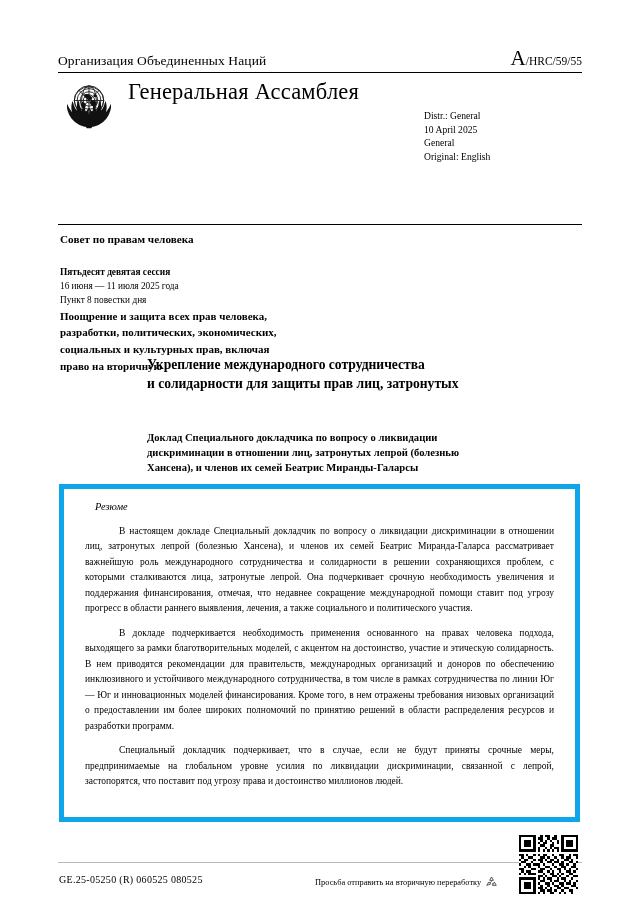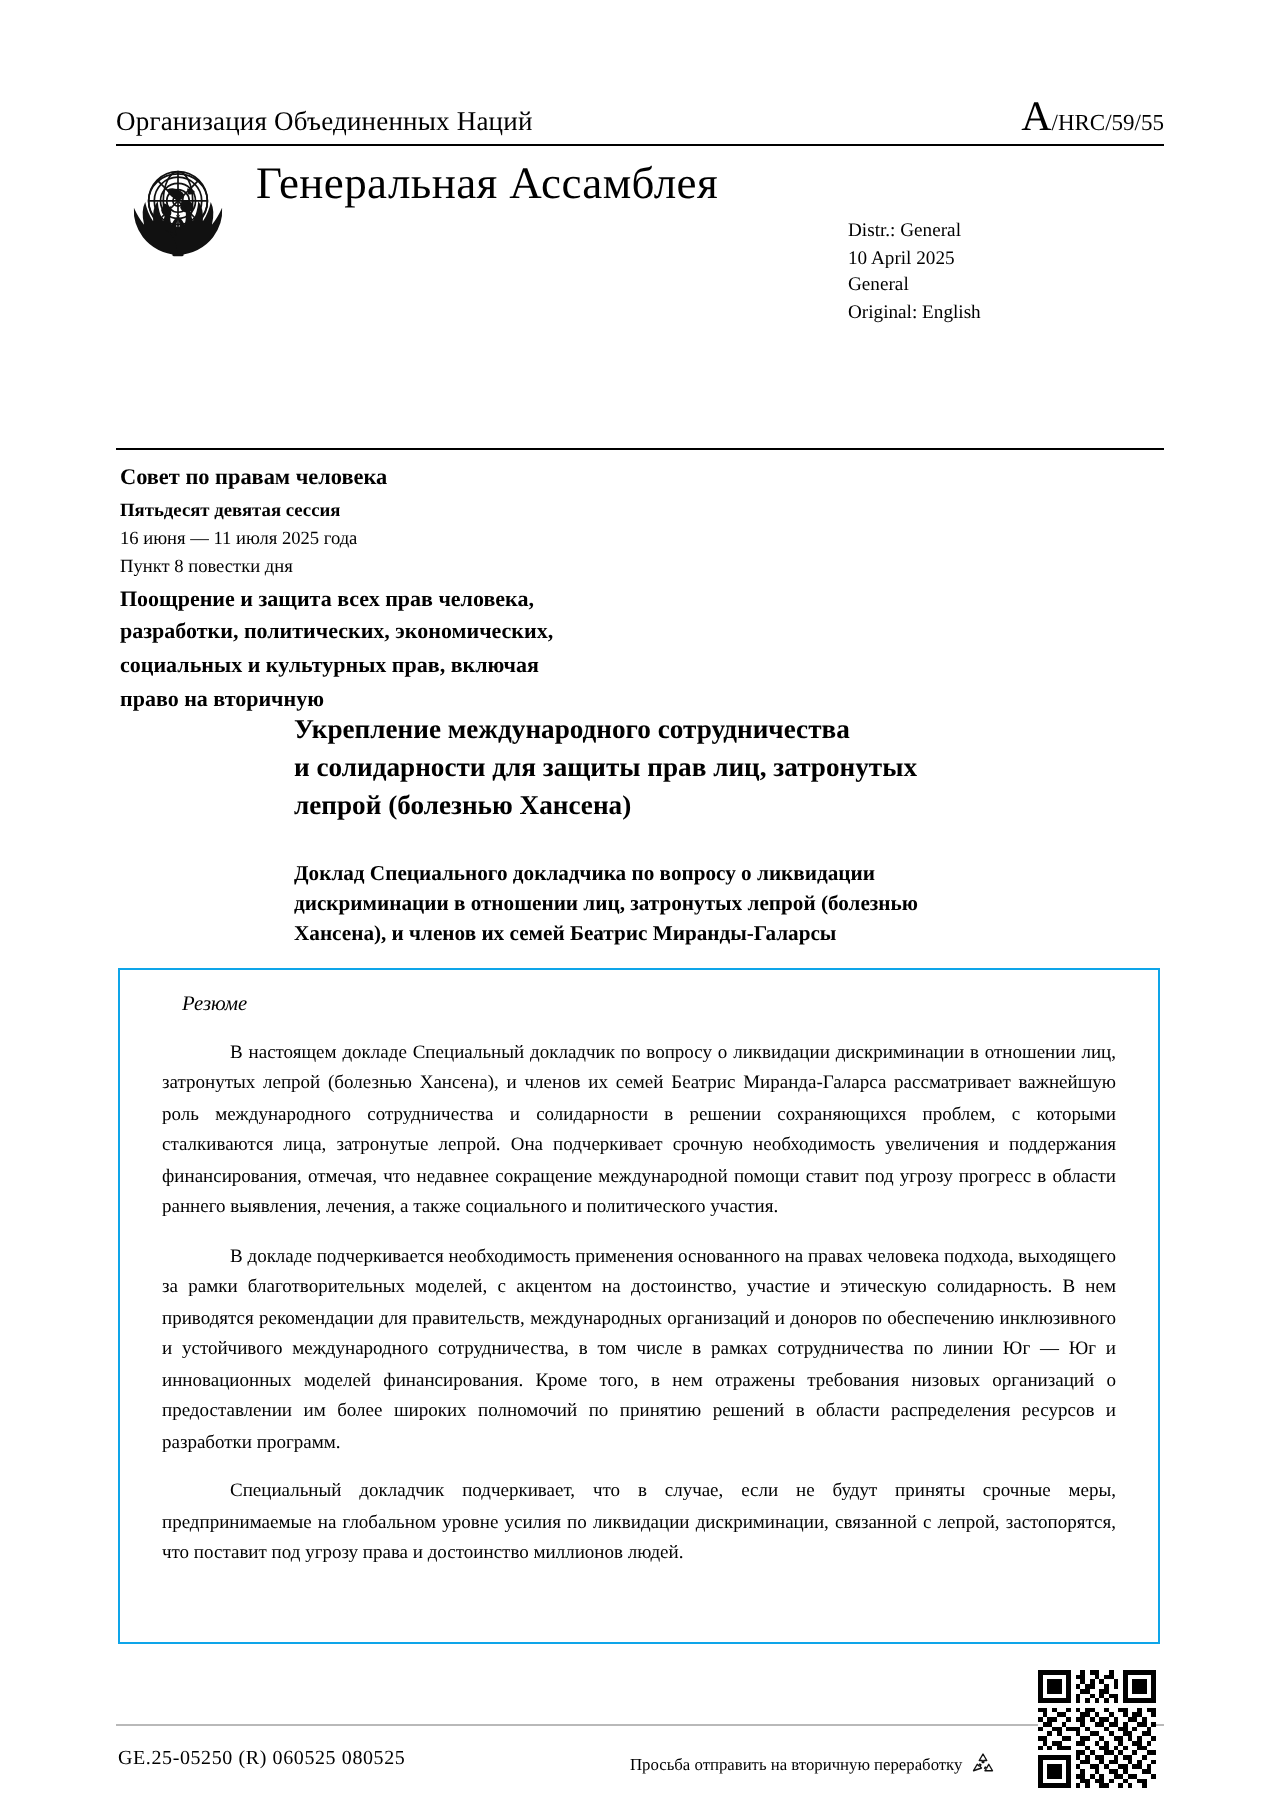--- a/index.html
+++ b/index.html
@@ -100,21 +100,21 @@
     position: absolute;
     left: 60px;
     top: 219px;
     width: 300px;
     font-size: 9.3px;
     line-height: 1.52;
   }
   .session-block .council {
     font-size: 11.2px;
     font-weight: bold;
-    margin-bottom: 1px;
+    margin-bottom: 17px;
   }
   .session-block .session-no {
     font-weight: bold;
     font-size: 9.4px;
   }
   .session-block .agenda-title {
     font-weight: bold;
     font-size: 11px;
   }
 
@@ -138,21 +138,21 @@
     line-height: 1.42;
   }
 
   
   .summary-box {
     position: absolute;
     left: 59px;
     top: 472px;
     width: 521px;
     height: 338px;
-    border: 1px solid #0ea5e9;
+    border: 5px solid #0ea5e9;
     box-sizing: border-box;
   }
   .summary-inner {
     padding: 12px 21px 0 21px;
   }
   .summary-heading {
     font-style: italic;
     font-size: 10.4px;
     margin-bottom: 12px;
     margin-left: 10px;
@@ -274,21 +274,20 @@
       <div>Поощрение и защита всех прав человека,</div>
       <div>разработки, политических, экономических,</div>
       <div>социальных и культурных прав, включая</div>
       <div>право на вторичную</div>
     </div>
   </div>
 
   <div class="main-title">
     <div>Укрепление международного сотрудничества</div>
     <div>и солидарности для защиты прав лиц, затронутых</div>
-    <div>лепрой (болезнью Хансена)</div>
   </div>
 
   <div class="sub-title">
     <div>Доклад Специального докладчика по вопросу о ликвидации</div>
     <div>дискриминации в отношении лиц, затронутых лепрой (болезнью</div>
     <div>Хансена), и членов их семей Беатрис Миранды-Галарсы</div>
   </div>
 
   <div class="summary-box">
     <div class="summary-inner">

